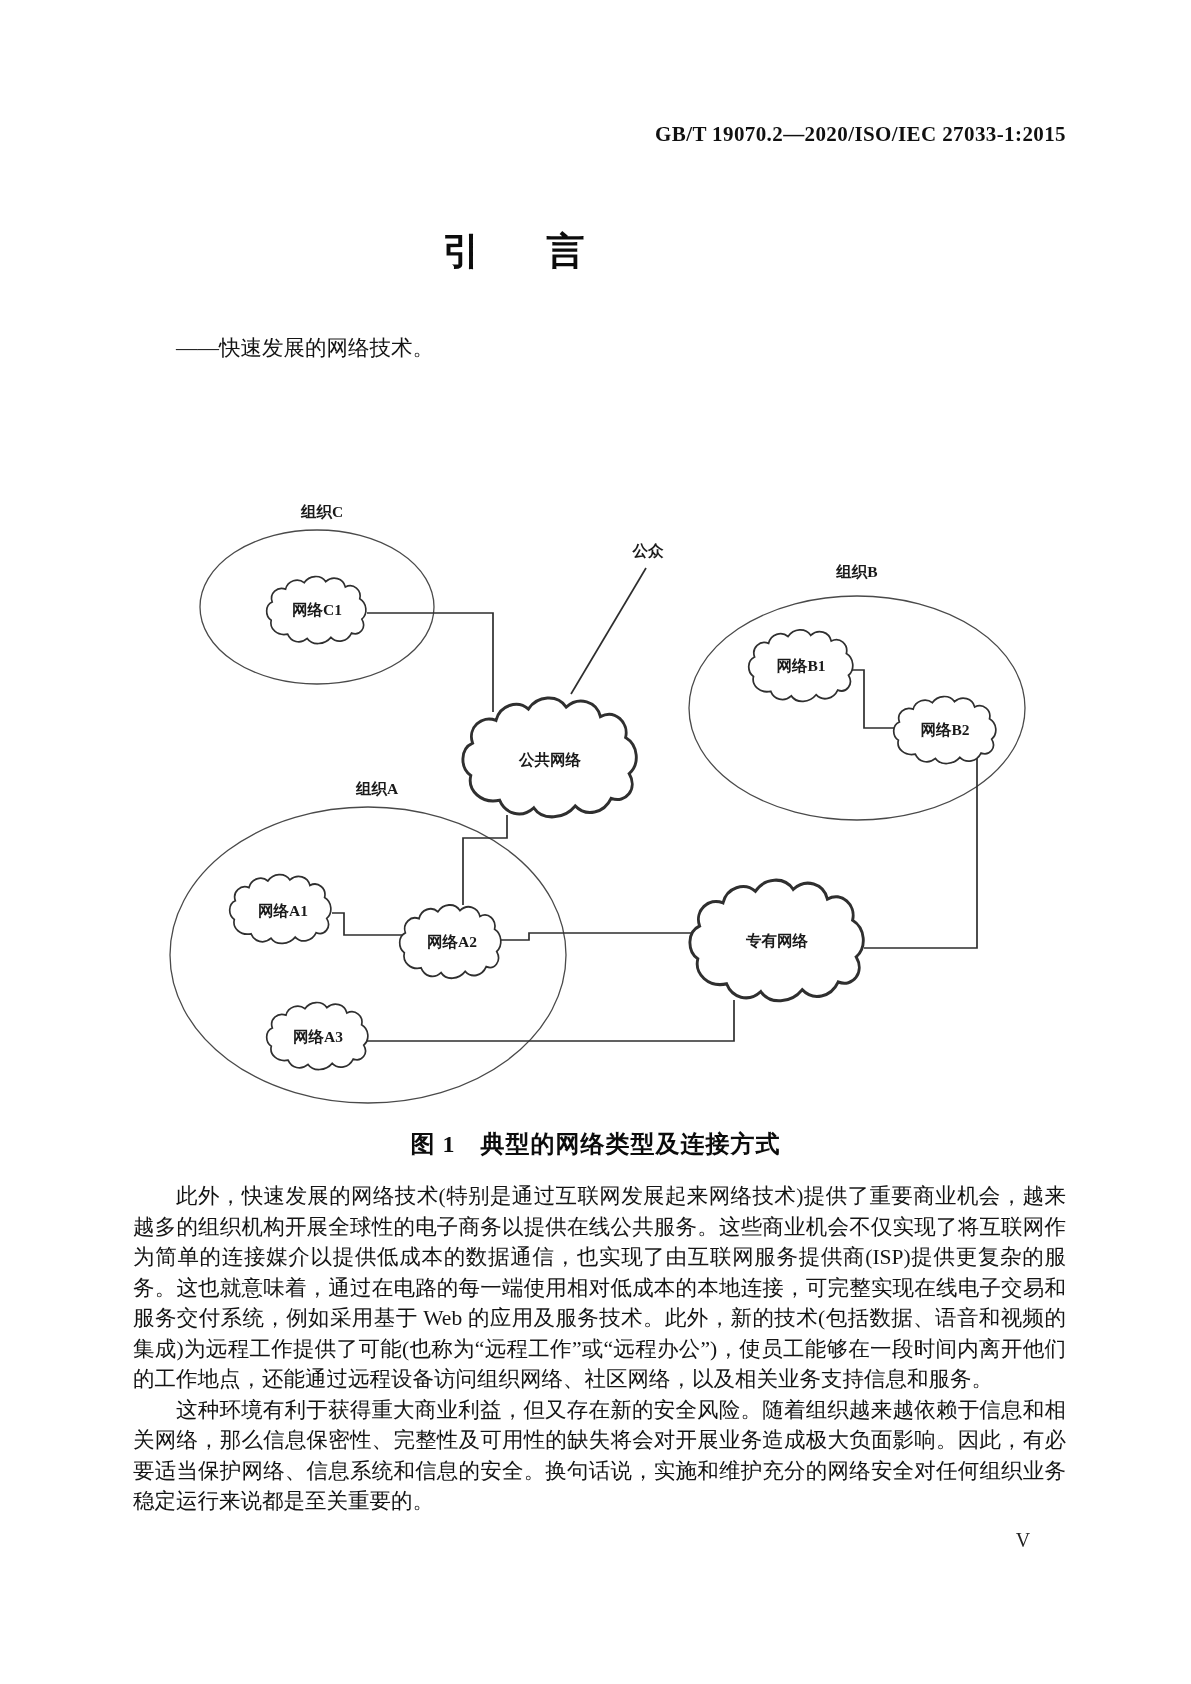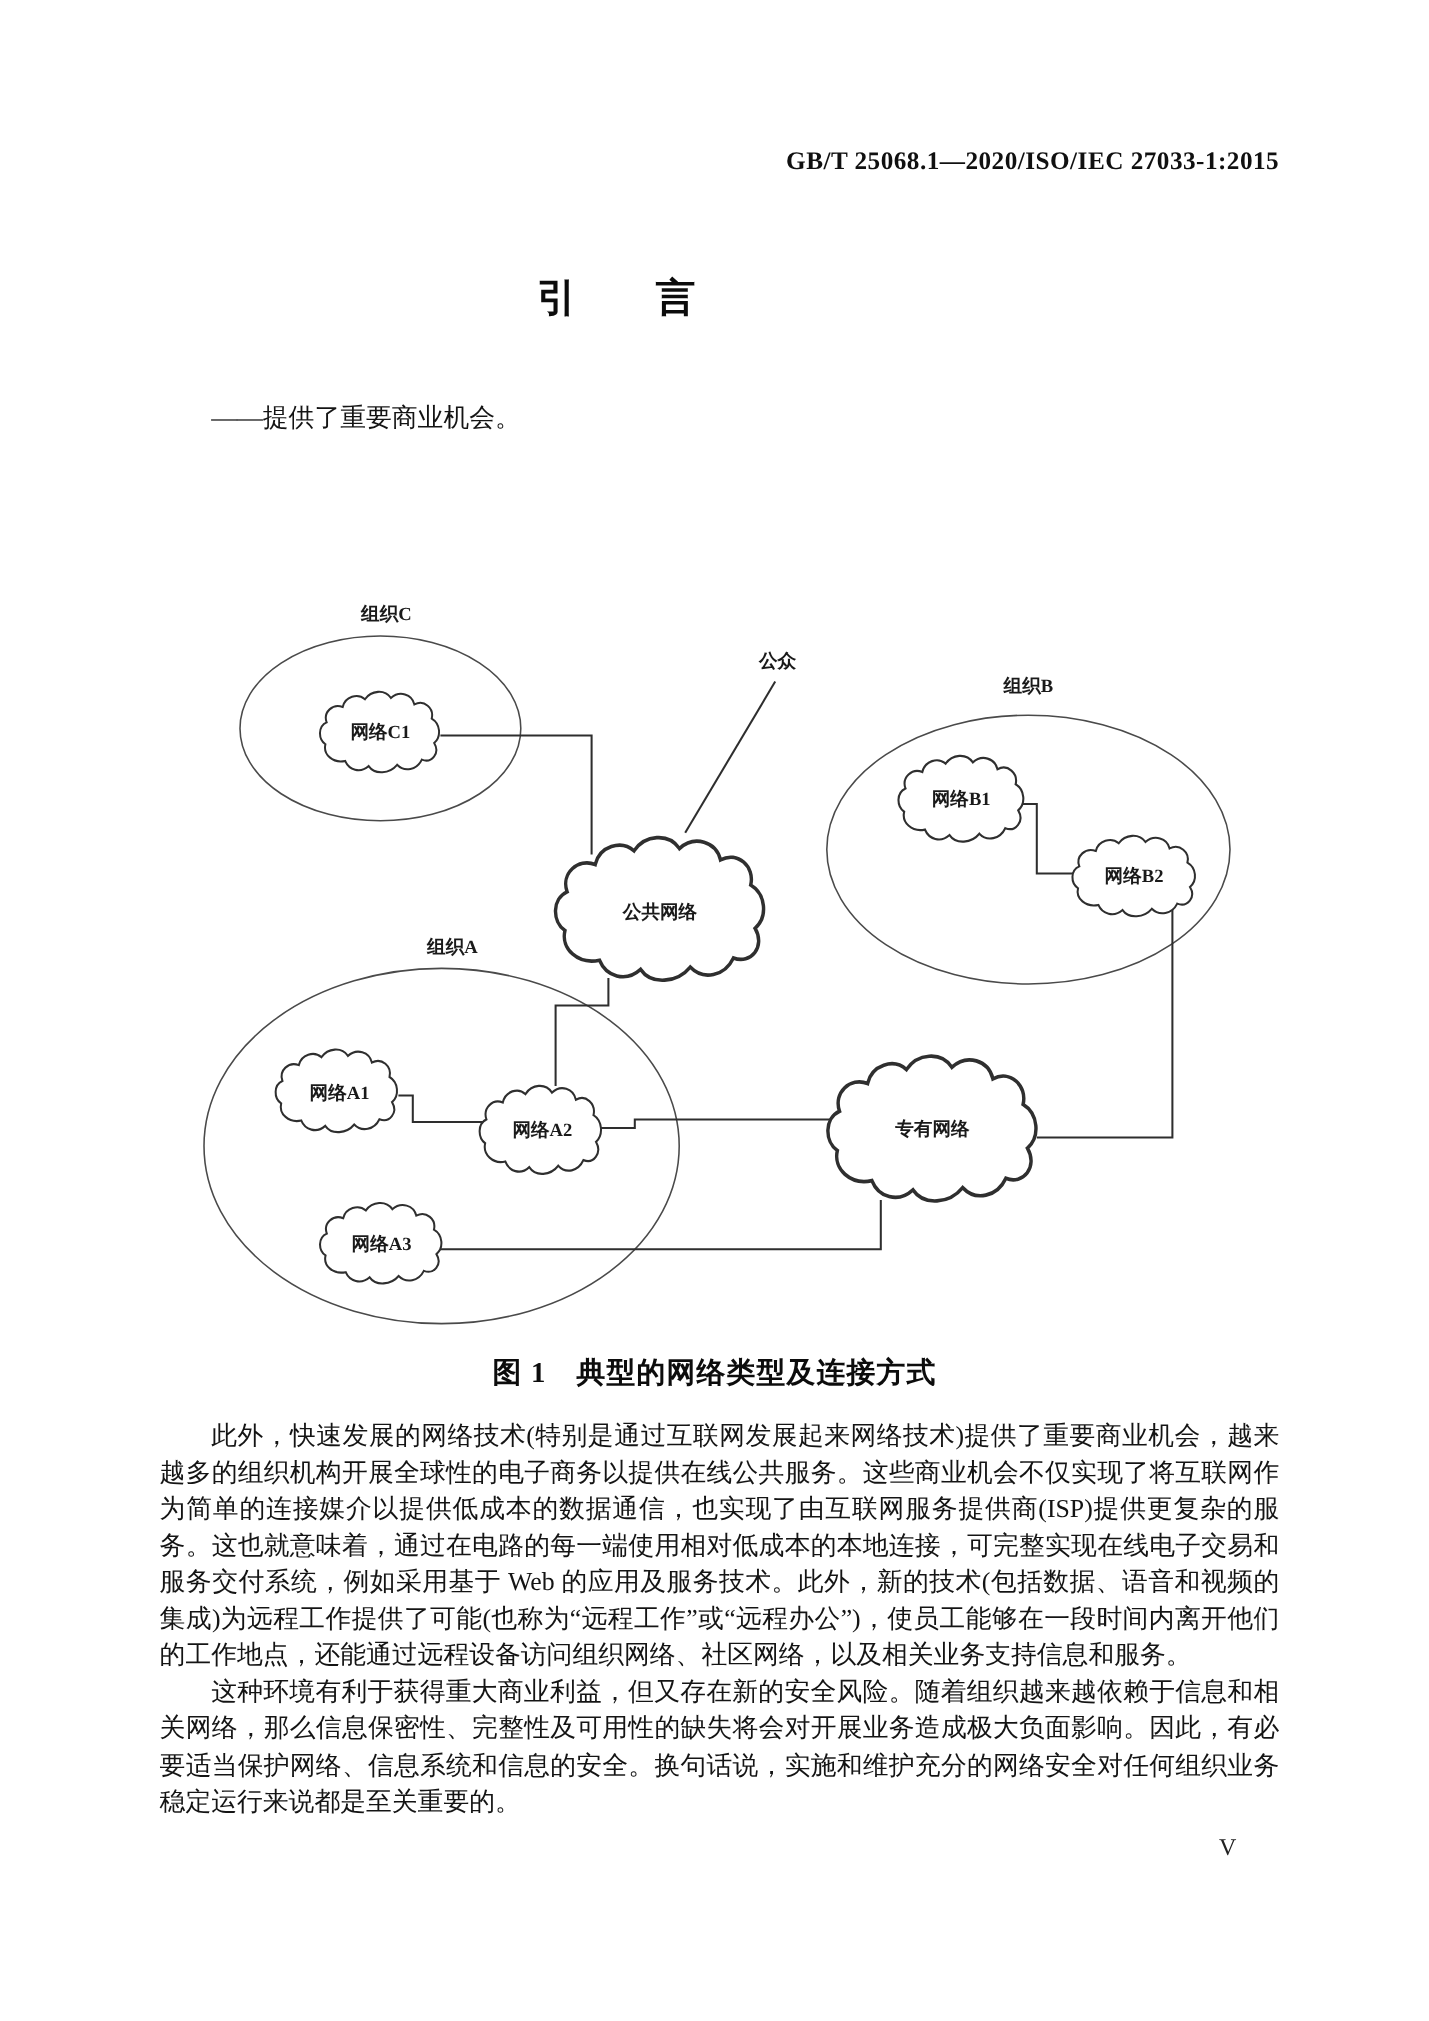--- a/index.html
+++ b/index.html
@@ -8,21 +8,21 @@
     font-family:"Liberation Serif","DejaVu Serif",serif;color:#161616;
     overflow:hidden;
   }
   .header-line{
     position:absolute;top:122px;left:133px;width:933px;
     text-align:right;font-weight:bold;font-size:21px;letter-spacing:0.4px;
     color:#101010;white-space:nowrap;
   }
   .doc-title{
     position:absolute;top:226px;left:0;width:1027px;text-align:center;
-    font-size:33px;font-weight:bold;color:#0c0c0c;
+    font-size:38px;font-weight:bold;color:#0c0c0c;
   }
   .doc-title .gap{display:inline-block;width:66px;}
   .text-block{
     position:absolute;left:133px;width:933px;
     font-size:21.5px;line-height:31px;text-align:justify;
     color:#141414;
   }
   .text-block p{margin:0;text-indent:43px;}
   .bullet{margin:0;padding:0;text-indent:43px;}
   #intro-block{top:333px;}
@@ -40,26 +40,26 @@
   .connector{fill:none;stroke:#2e2e2e;stroke-width:1.7px;}
   .cloud{fill:#ffffff;stroke:#2f2f2f;stroke-width:1.6px;}
   .diagram-label{
     font-family:"Liberation Serif","DejaVu Serif",serif;
     font-size:15.5px;font-weight:bold;fill:#1a1a1a;text-anchor:middle;
   }
 </style>
 </head>
 <body>
 
-<div class="header-line">GB/T 25068.1—2020/ISO/IEC 27033-1:2015</div>
+<div class="header-line">GB/T 19070.2—2020/ISO/IEC 27033-1:2015</div>
 
 <div class="doc-title"><span>引</span><span class="gap"></span><span>言</span></div>
 
 <div class="text-block" id="intro-block">
-  <div class="bullet">——提供了重要商业机会。</div>
+  <div class="bullet">——快速发展的网络技术。</div>
 </div>
 
 <svg id="diagram-svg" width="1191" height="1684" viewBox="0 0 1191 1684" xmlns="http://www.w3.org/2000/svg">
   <defs>
     <path id="cloud-shape" d="M 22 58
       C 12 60 4 53 6 45
       C 0 41 0 31 7 28
       C 4 20 12 13 20 16
       C 22 8 32 5 38 10
       C 43 3 54 2 59 9

